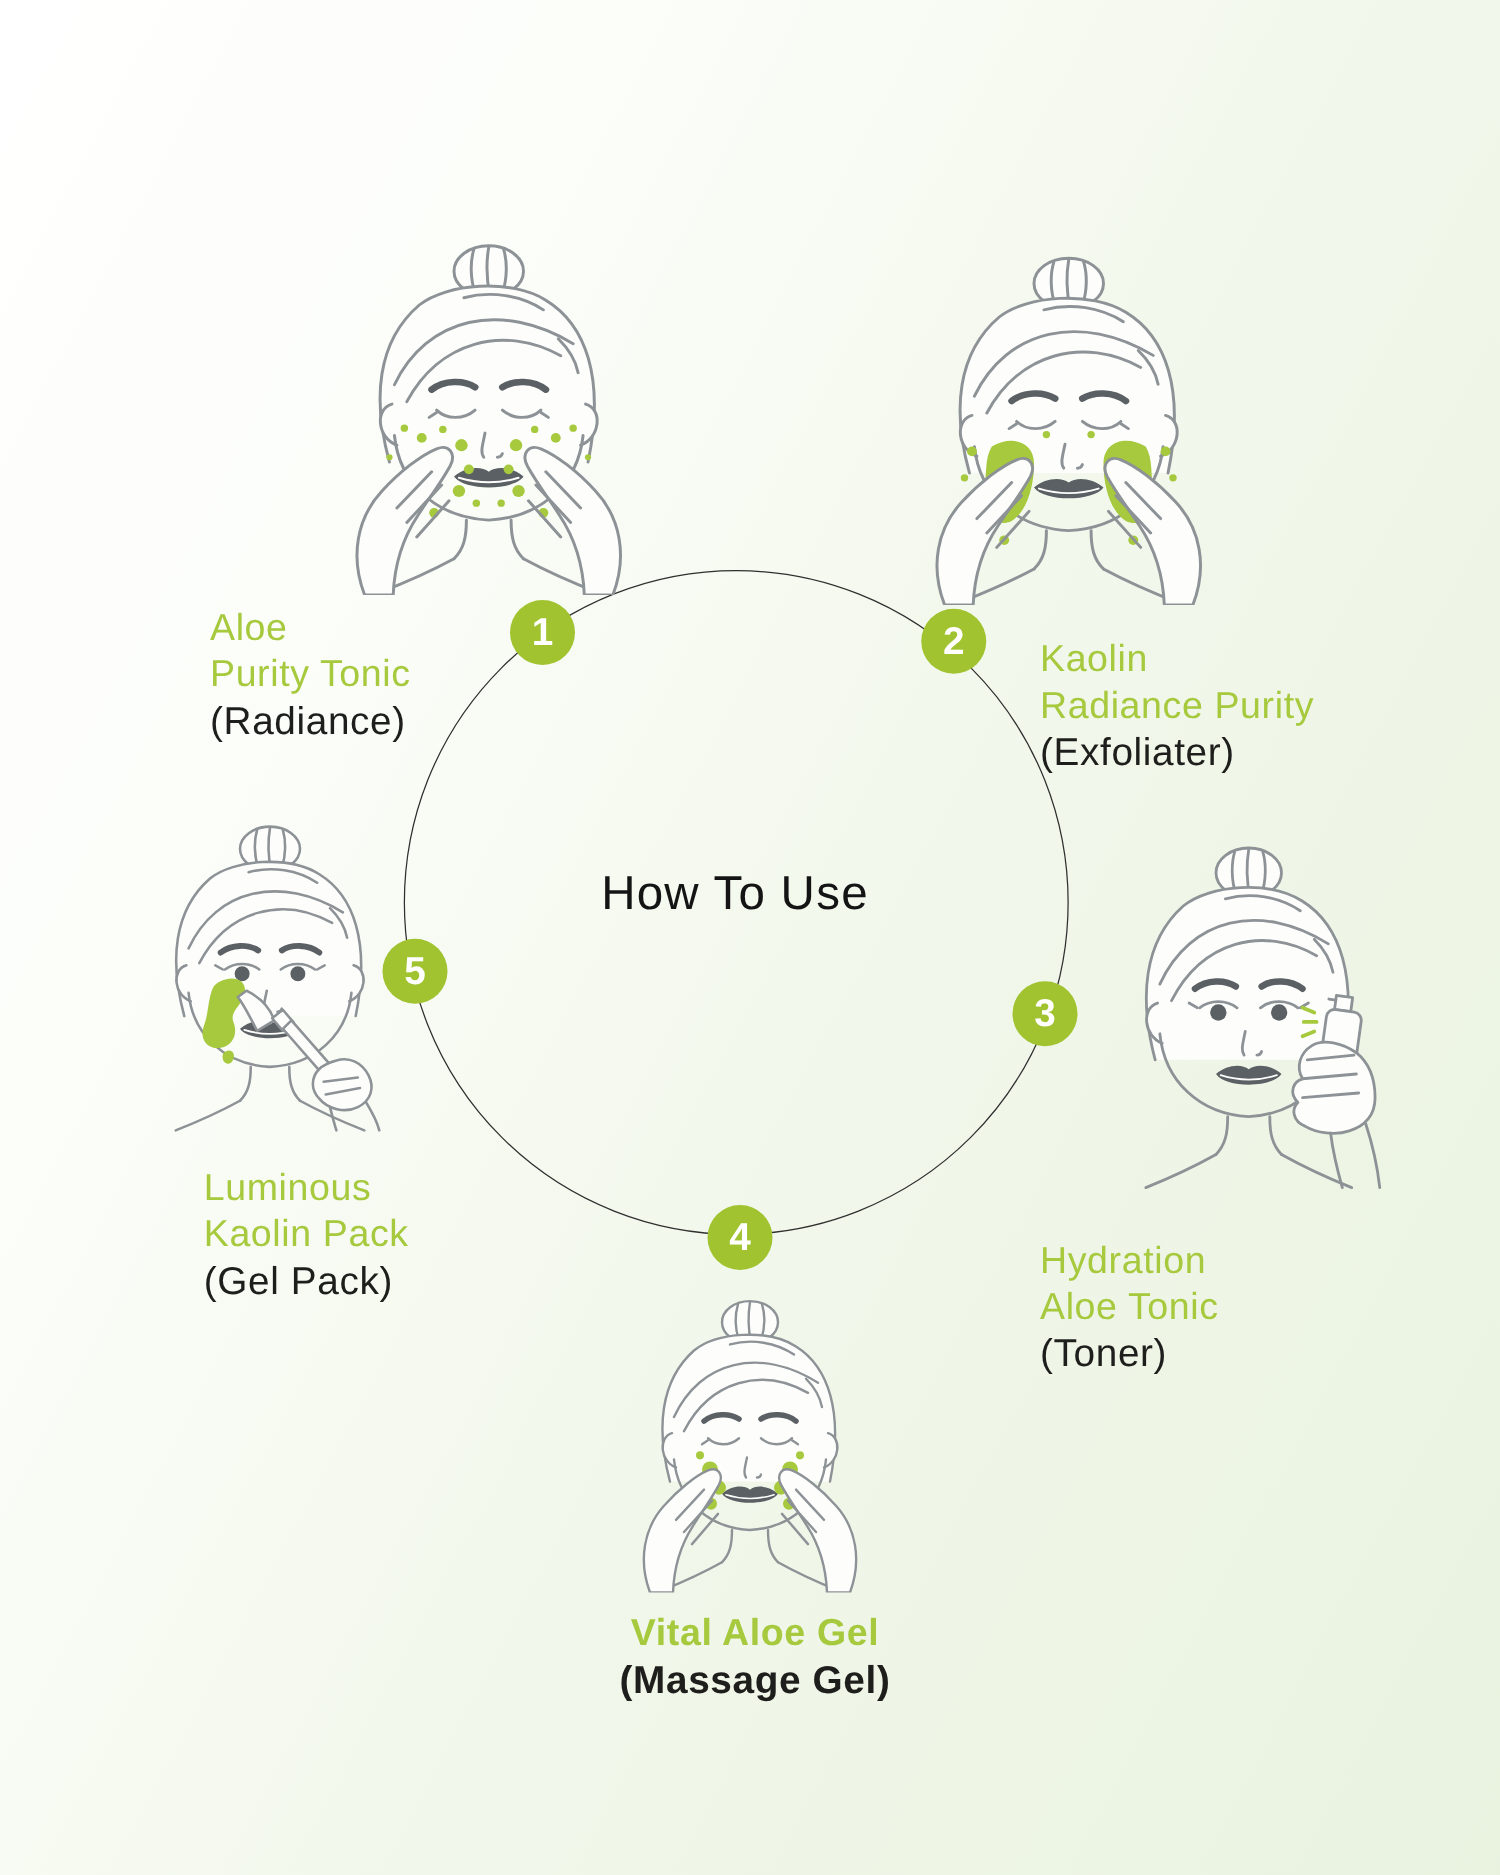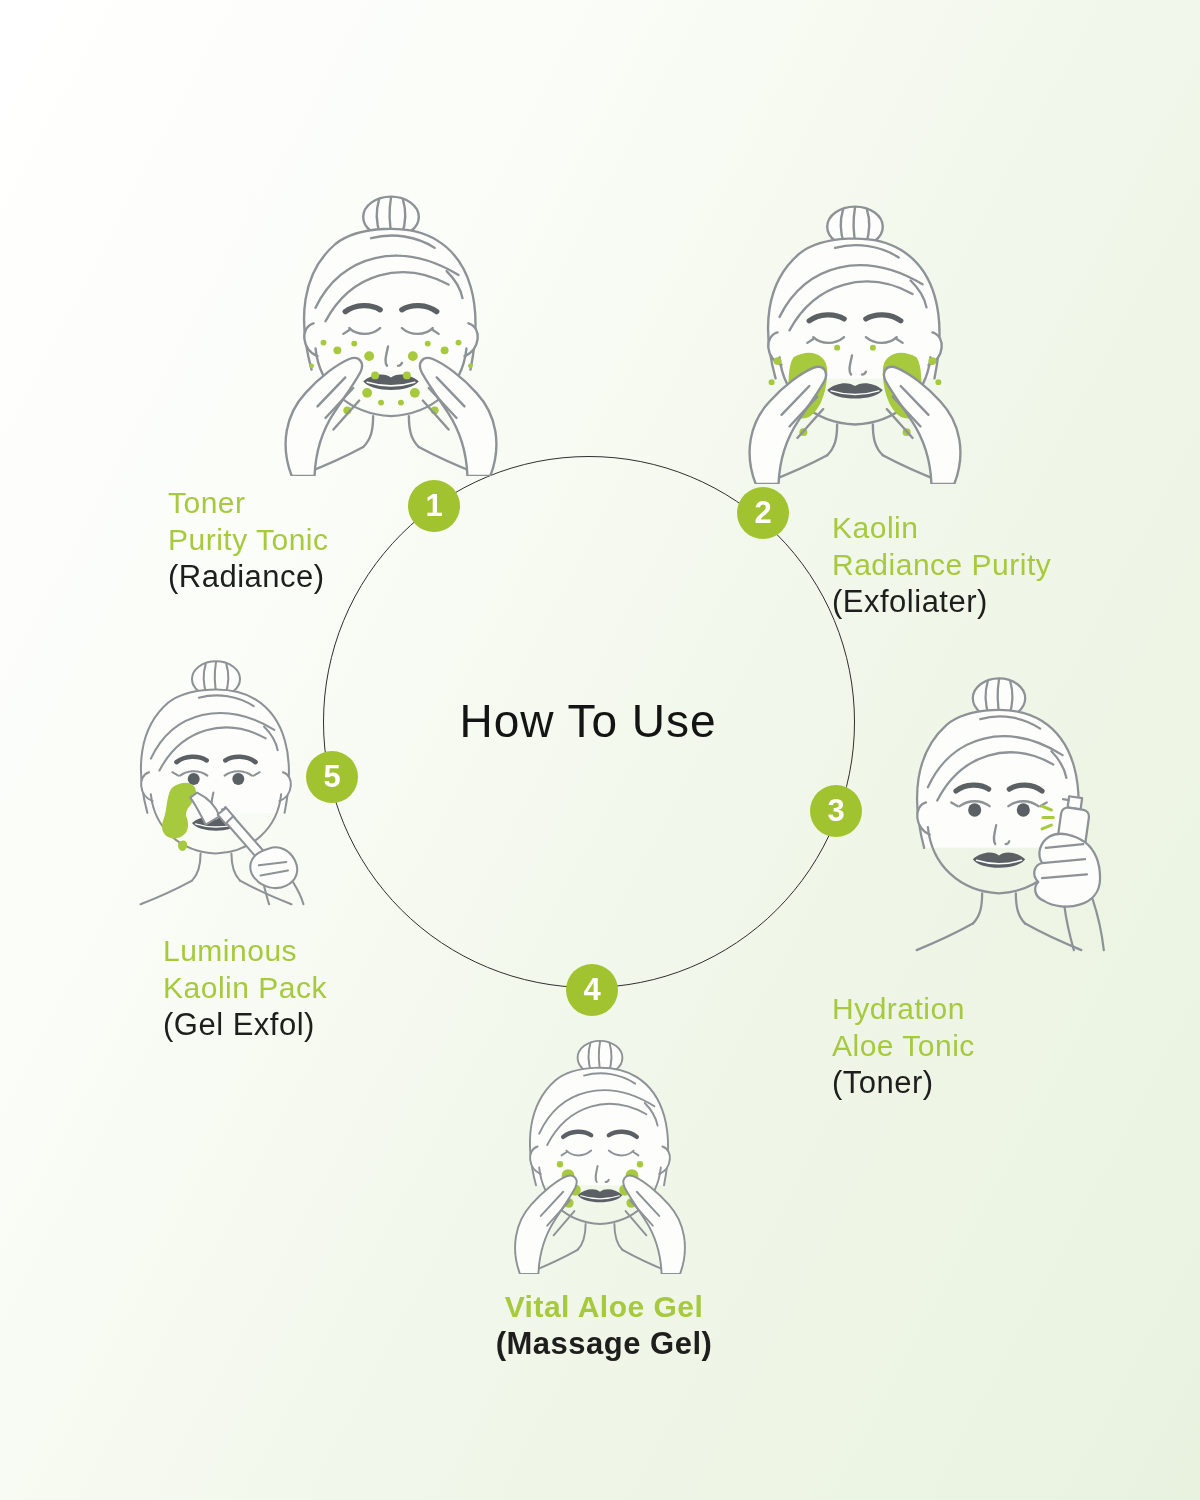--- a/index.html
+++ b/index.html
@@ -7,21 +7,21 @@
   .canvas{
     position:relative;width:1200px;height:1500px;overflow:hidden;
     background:linear-gradient(118deg,#ffffff 0%,#fbfdf8 28%,#f1f7ea 58%,#e9f2df 100%);
   }
   .cycle-circle{
     position:absolute;left:323px;top:456px;width:530px;height:530px;
     border:1px solid #2f2f2f;border-radius:50%;z-index:1;
   }
   .center-title{
     position:absolute;left:323px;top:694px;width:530px;text-align:center;
-    font-size:46px;letter-spacing:1px;color:#141414;z-index:2;
+    font-size:38px;letter-spacing:1px;color:#141414;z-index:2;
   }
   .badge{
     position:absolute;width:52px;height:52px;border-radius:50%;
     display:flex;align-items:center;justify-content:center;
     color:#ffffff;font-size:31px;font-weight:bold;z-index:4;
   }
   .ill{position:absolute;z-index:3;}
   .ill svg{display:block;}
   .step-text{position:absolute;z-index:3;}
   .product-line{display:block;font-size:30px;line-height:37px;letter-spacing:.5px;}
@@ -310,36 +310,36 @@
 <path d="M186,240 C178,248 178,260 186,268 C194,278 210,282 222,276 C234,270 238,258 232,246 C226,234 214,228 202,232 C195,234 190,236 186,240 Z" fill="#fdfefc"></path>
 <path d="M190,252 L222,248"></path>
           <path d="M192,264 L224,258"></path>
 <path d="M230,272 C236,282 240,290 242,298"></path>
           <path d="M196,276 C198,284 200,292 202,298"></path>
   </g>
       </svg>
     </div>
 
   <div class="step-text" style="left:168px;top:484px;">
-    <span class="product-line" style="color: rgb(166, 201, 61);">Toner</span>
+    <span class="product-line" style="color: rgb(166, 201, 61);">Aloe</span>
     <span class="product-line" style="color: rgb(166, 201, 61);">Purity Tonic</span>
     <span class="type-line">(Radiance)</span>
   </div>
   <div class="step-text" style="left:832px;top:489px;margin-top:20px;">
     <span class="product-line" style="color: rgb(166, 201, 61);">Kaolin</span>
     <span class="product-line" style="color: rgb(166, 201, 61);">Radiance Purity</span>
     <span class="type-line">(Exfoliater)</span>
   </div>
   <div class="step-text" style="left:832px;top:990px;">
     <span class="product-line" style="color: rgb(166, 201, 61);">Hydration</span>
     <span class="product-line" style="color: rgb(166, 201, 61);">Aloe Tonic</span>
     <span class="type-line">(Toner)</span>
   </div>
   <div class="step-text ta-c" style="left:454px;top:1288px;width:300px;font-weight:bold;">
     <span class="product-line" style="color: rgb(166, 201, 61);">Vital Aloe Gel</span>
     <span class="type-line">(Massage Gel)</span>
   </div>
   <div class="step-text" style="left:163px;top:932px;">
     <span class="product-line" style="color: rgb(166, 201, 61);">Luminous</span>
     <span class="product-line" style="color: rgb(166, 201, 61);">Kaolin Pack</span>
-    <span class="type-line">(Gel Exfol)</span>
+    <span class="type-line">(Gel Pack)</span>
   </div>
 </div>
 
 </body></html>

